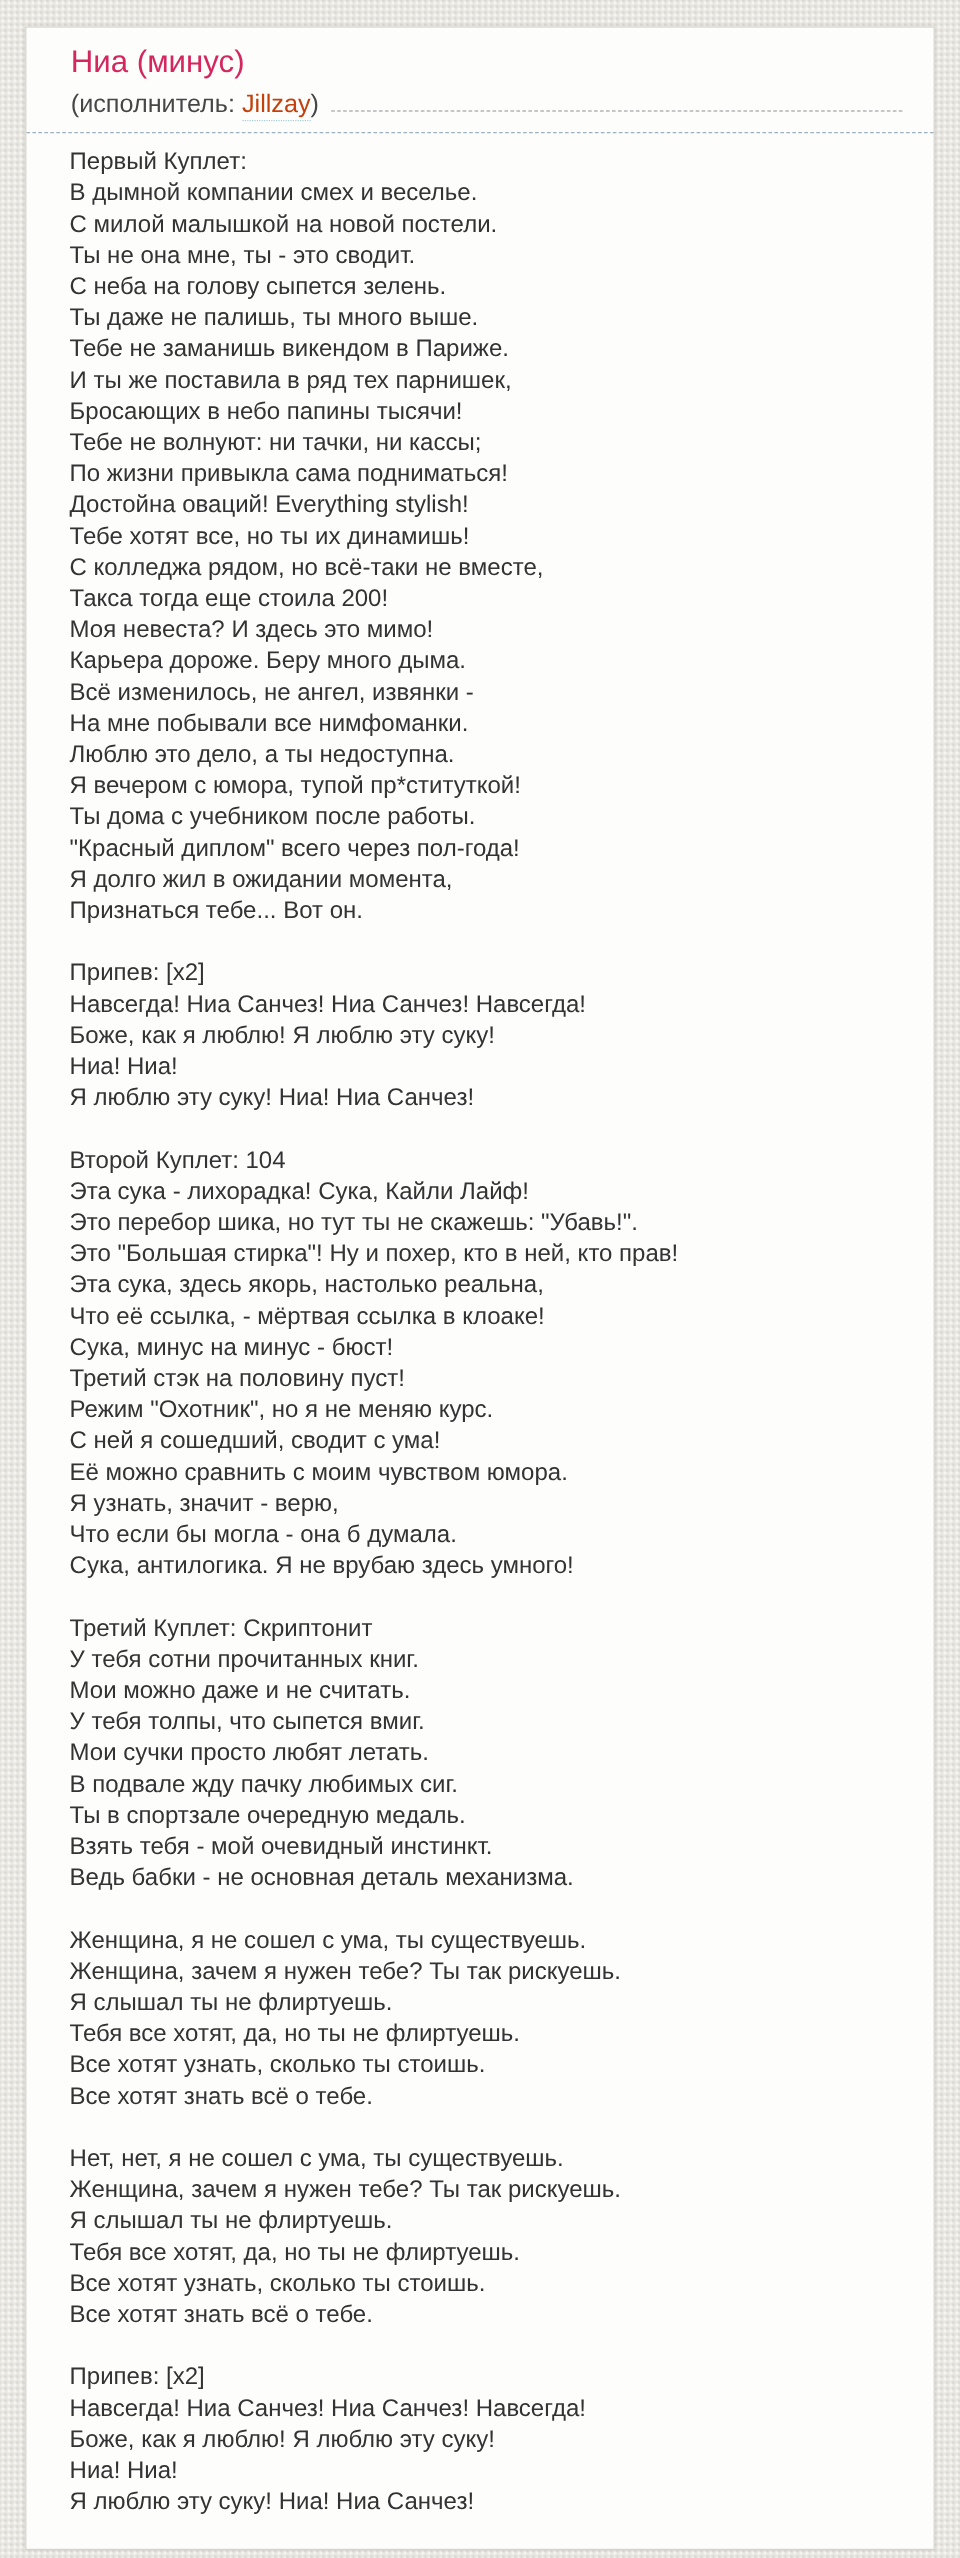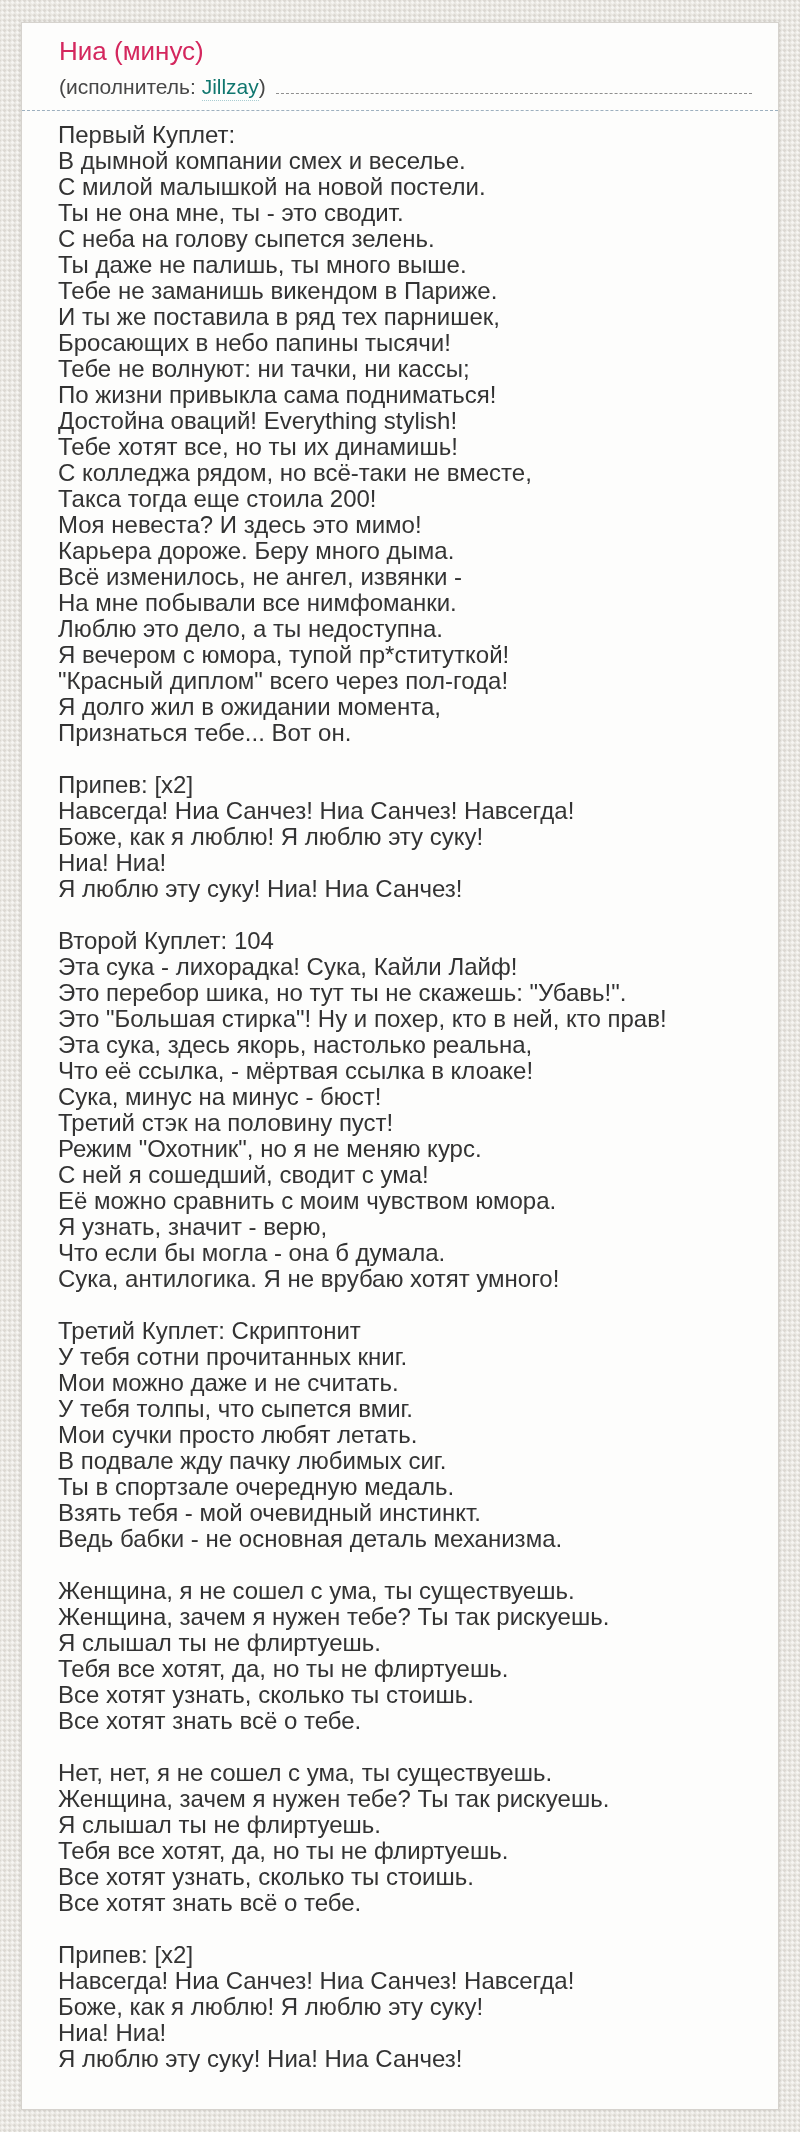--- a/index.html
+++ b/index.html
@@ -41,35 +41,35 @@
   }
   .artist-line {
     display: flex;
     align-items: baseline;
     font-size: 21px;
     color: #474747;
     line-height: 1.3;
     white-space: pre;
   }
   .artist-link {
-    color: #0f766e;
+    color: #c2410c;
     text-decoration: none;
     border-bottom: 1px dotted #a8cdd2;
     cursor: pointer;
   }
   .leader {
     flex: 1 1 auto;
     margin-left: 10px;
     margin-right: 2px;
     border-bottom: 1px dashed #8f8f8f;
     height: 12px;
   }
   .lyrics {
     padding: 11px 32px 26px 36px;
-    font-size: 24px;
+    font-size: 20px;
     line-height: 26px;
     color: #333333;
   }
   .stanza + .stanza { margin-top: 26px; }
   .line { white-space: pre-wrap; }
 </style>
 </head>
 <body>
 
 <div class="card">
@@ -93,20 +93,21 @@
         <div class="line">Достойна оваций! Everything stylish!</div>
         <div class="line">Тебе хотят все, но ты их динамишь!</div>
         <div class="line">С колледжа рядом, но всё-таки не вместе,</div>
         <div class="line">Такса тогда еще стоила 200!</div>
         <div class="line">Моя невеста? И здесь это мимо!</div>
         <div class="line">Карьера дороже. Беру много дыма.</div>
         <div class="line">Всё изменилось, не ангел, извянки -</div>
         <div class="line">На мне побывали все нимфоманки.</div>
         <div class="line">Люблю это дело, а ты недоступна.</div>
         <div class="line">Я вечером с юмора, тупой пр*ституткой!</div>
+        <div class="line">Ты дома с учебником после работы.</div>
         <div class="line">"Красный диплом" всего через пол-года!</div>
         <div class="line">Я долго жил в ожидании момента,</div>
         <div class="line">Признаться тебе... Вот он.</div>
       </div>
       <div class="stanza">
         <div class="line">Припев: [x2]</div>
         <div class="line">Навсегда! Ниа Санчез! Ниа Санчез! Навсегда!</div>
         <div class="line">Боже, как я люблю! Я люблю эту суку!</div>
         <div class="line">Ниа! Ниа!</div>
         <div class="line">Я люблю эту суку! Ниа! Ниа Санчез!</div>
@@ -118,21 +119,21 @@
         <div class="line">Это "Большая стирка"! Ну и похер, кто в ней, кто прав!</div>
         <div class="line">Эта сука, здесь якорь, настолько реальна,</div>
         <div class="line">Что её ссылка, - мёртвая ссылка в клоаке!</div>
         <div class="line">Сука, минус на минус - бюст!</div>
         <div class="line">Третий стэк на половину пуст!</div>
         <div class="line">Режим "Охотник", но я не меняю курс.</div>
         <div class="line">С ней я сошедший, сводит с ума!</div>
         <div class="line">Её можно сравнить с моим чувством юмора.</div>
         <div class="line">Я узнать, значит - верю,</div>
         <div class="line">Что если бы могла - она б думала.</div>
-        <div class="line">Сука, антилогика. Я не врубаю хотят умного!</div>
+        <div class="line">Сука, антилогика. Я не врубаю здесь умного!</div>
       </div>
       <div class="stanza">
         <div class="line">Третий Куплет: Скриптонит</div>
         <div class="line">У тебя сотни прочитанных книг.</div>
         <div class="line">Мои можно даже и не считать.</div>
         <div class="line">У тебя толпы, что сыпется вмиг.</div>
         <div class="line">Мои сучки просто любят летать.</div>
         <div class="line">В подвале жду пачку любимых сиг.</div>
         <div class="line">Ты в спортзале очередную медаль.</div>
         <div class="line">Взять тебя - мой очевидный инстинкт.</div>

